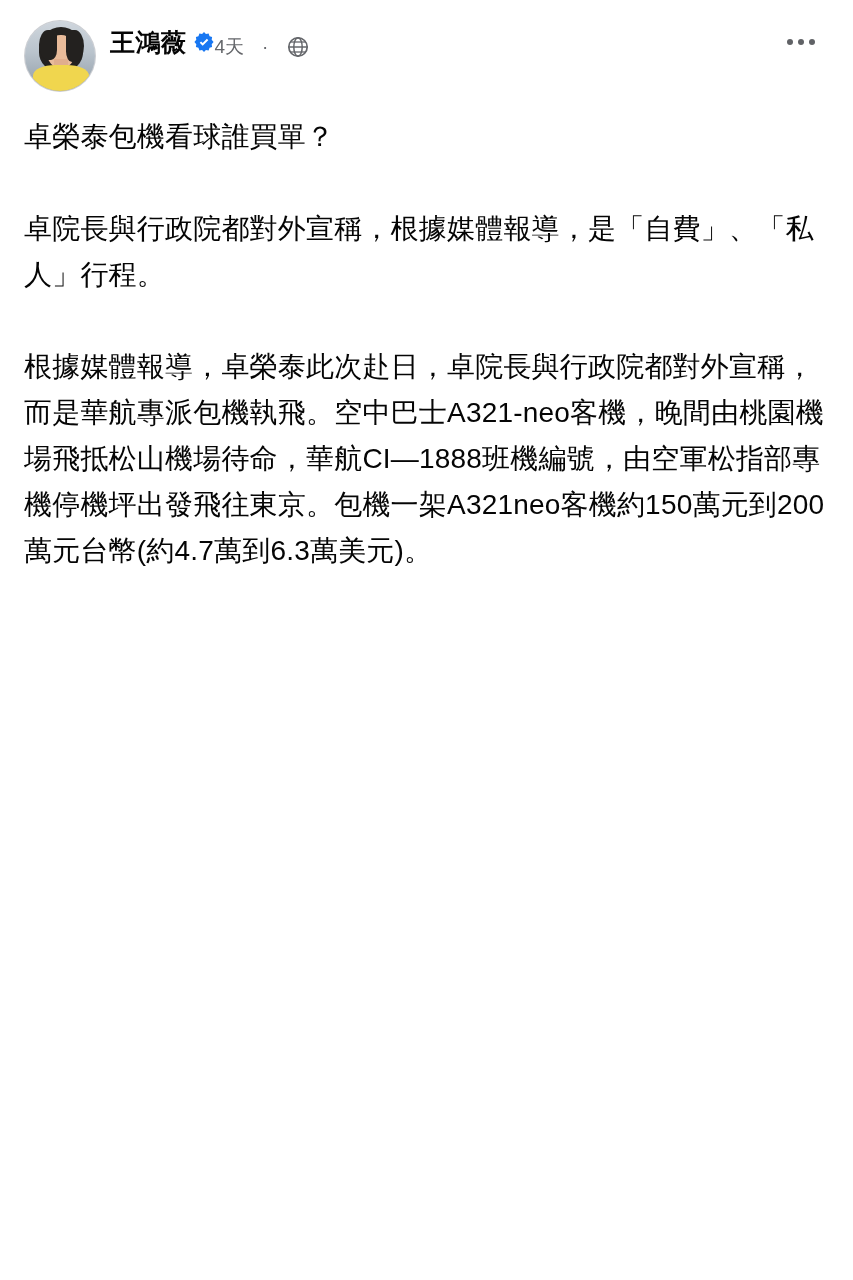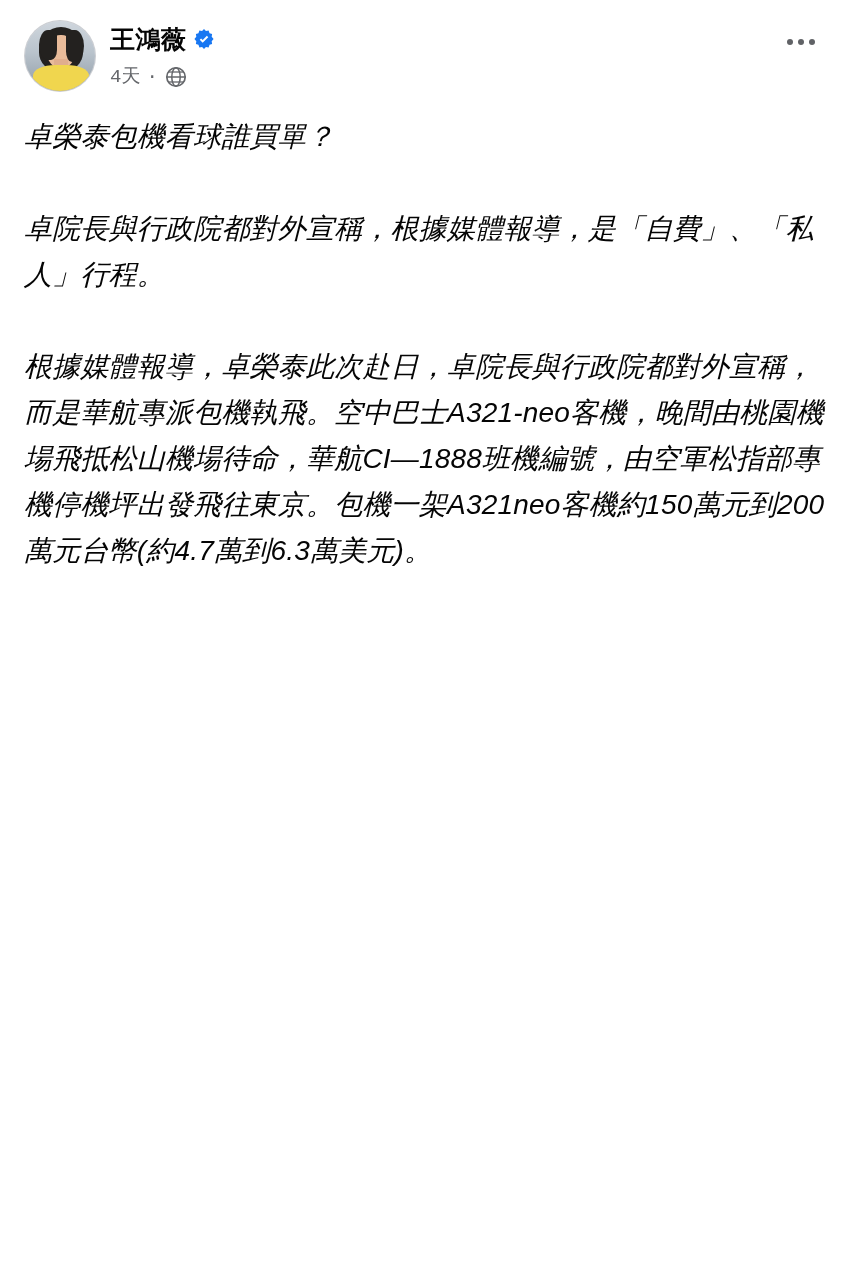--- a/index.html
+++ b/index.html
@@ -94,21 +94,21 @@
     position: absolute;
     left: 29px;
     bottom: 20px;
     width: 14px;
     height: 12px;
     background: #e0ae8d;
   }
   .header-text {
     margin-left: 14px;
     display: flex;
-    flex-direction: column;
+    flex-direction: row;
     justify-content: flex-start;
     padding-top: 4px;
   }
   .name-row {
     display: flex;
     align-items: center;
     gap: 6px;
   }
   .author-name {
     font-size: 25px;
@@ -118,23 +118,22 @@
     line-height: 30px;
   }
   .verified {
     width: 22px;
     height: 22px;
     display: inline-block;
   }
   .meta-row {
     display: flex;
     align-items: center;
-    gap: 6px;
+    gap: 18px;
     margin-top: 11px;
-    font-family: Liberation Mono, monospace;
   }
   .meta-time {
     font-size: 19px;
     color: #65676b;
     line-height: 22px;
   }
   .meta-dot {
     font-size: 19px;
     color: #65676b;
     line-height: 22px;
@@ -164,21 +163,20 @@
     background: #606266;
     display: block;
   }
   
   .post-body {
     padding-top: 22px;
     font-size: 28px;
     line-height: 46px;
     color: #050505;
     letter-spacing: 0.2px;
-    font-style: italic;
   }
   .para {
     margin: 0;
   }
   .para + .para {
     margin-top: 46px;
   }
   .para.tight + .para.tight {
     margin-top: 0;
   }

